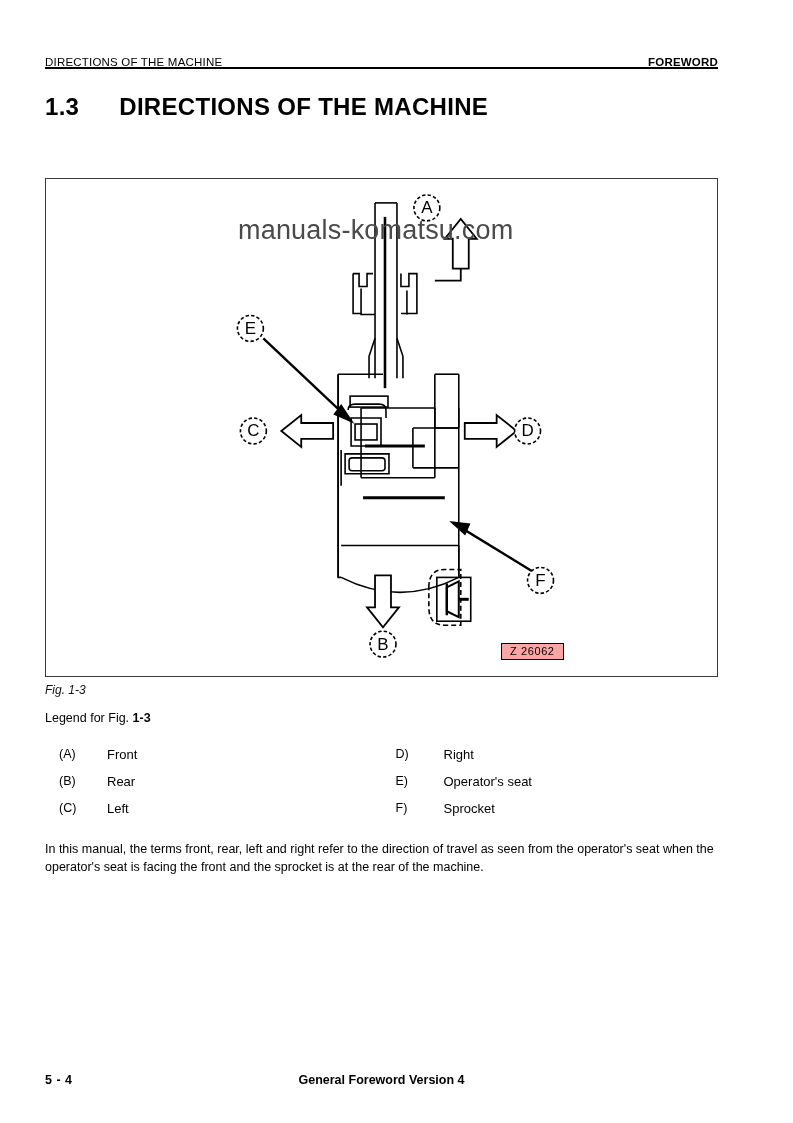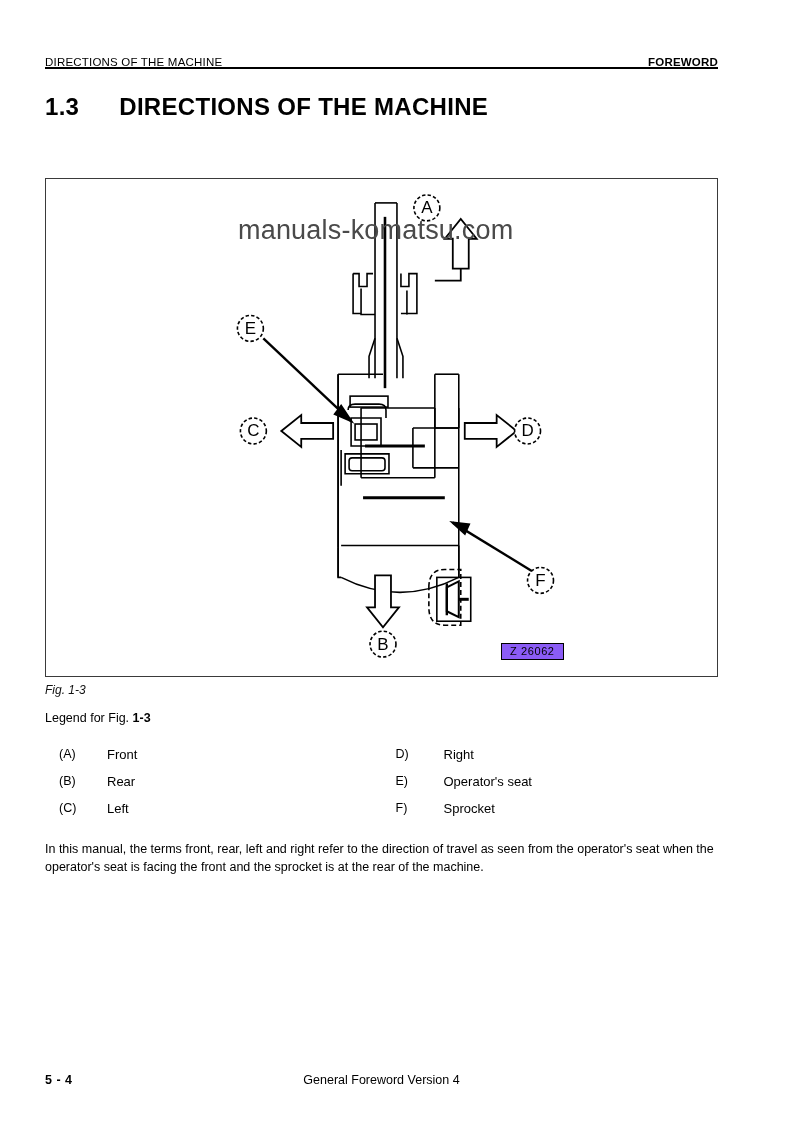--- a/index.html
+++ b/index.html
@@ -110,21 +110,21 @@
 
   
   .z-plate {
     position: absolute;
     left: 455px;
     top: 464px;
     border: 1.6px solid #000;
     padding: 1px 8px 2px 8px;
     font-size: 11px;
     letter-spacing: 0.6px;
-    background: #8b5cf6;
+    background: #fca5a5;
     font-family: "Liberation Sans", sans-serif;
   }
 
   
   .fig-caption {
     position: absolute;
     left: 45px;
     top: 683px;
     font-size: 12px;
     font-style: italic;
@@ -189,21 +189,21 @@
     font-weight: bold;
     letter-spacing: 0.5px;
   }
   .footer-center {
     position: absolute;
     left: 0;
     top: 0;
     width: 673px;
     text-align: center;
     font-size: 12.5px;
-    font-weight: normal;
+    font-weight: bold;
   }
 </style>
 </head>
 <body>
 
 <div class="page">
 
   <div class="header">
     <span class="header-left">DIRECTIONS OF THE MACHINE</span>
     <span class="header-right">FOREWORD</span>

